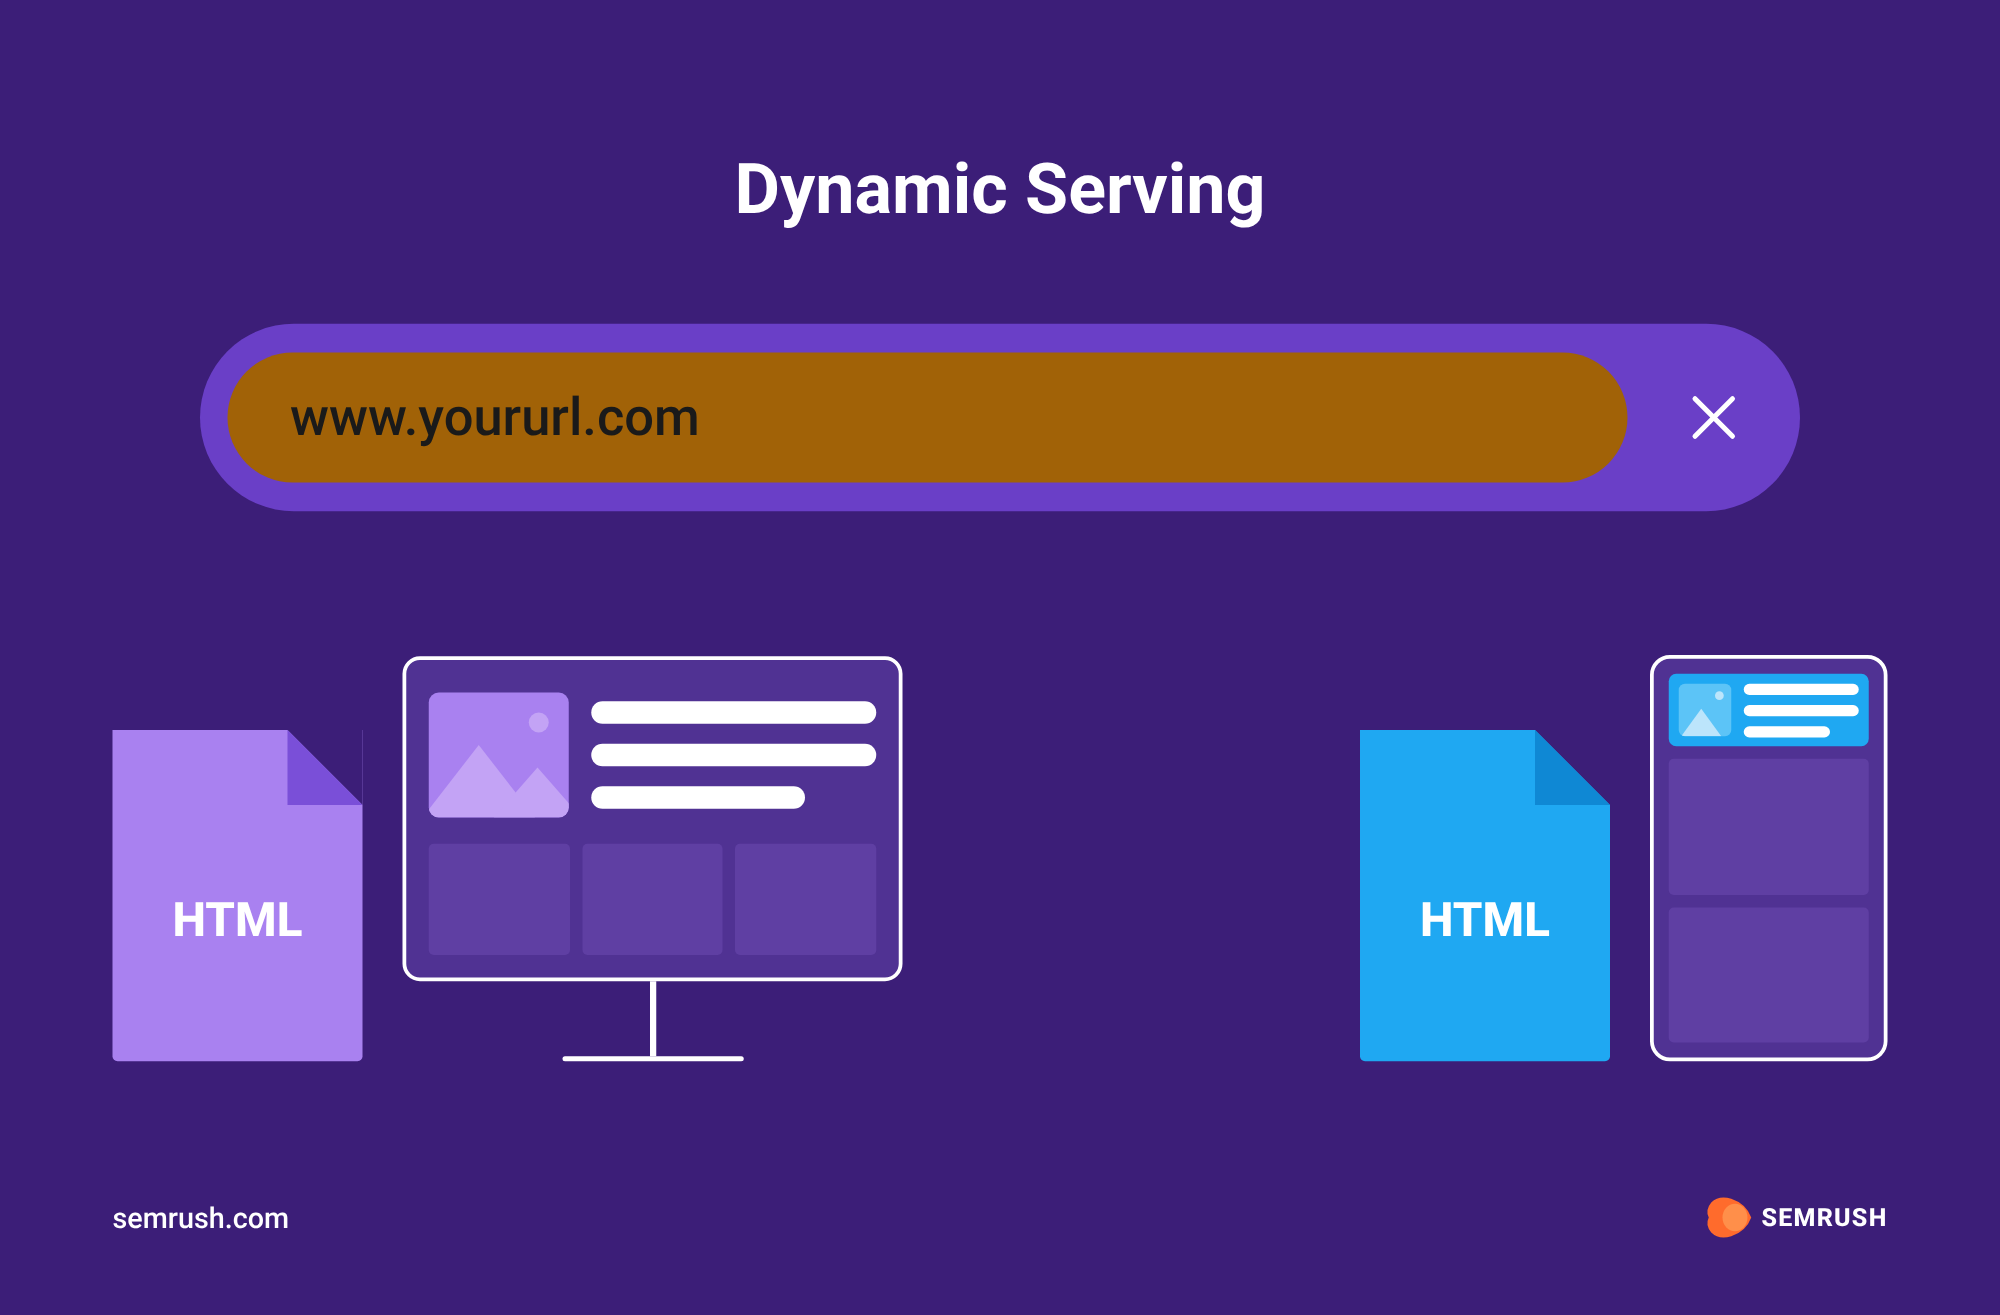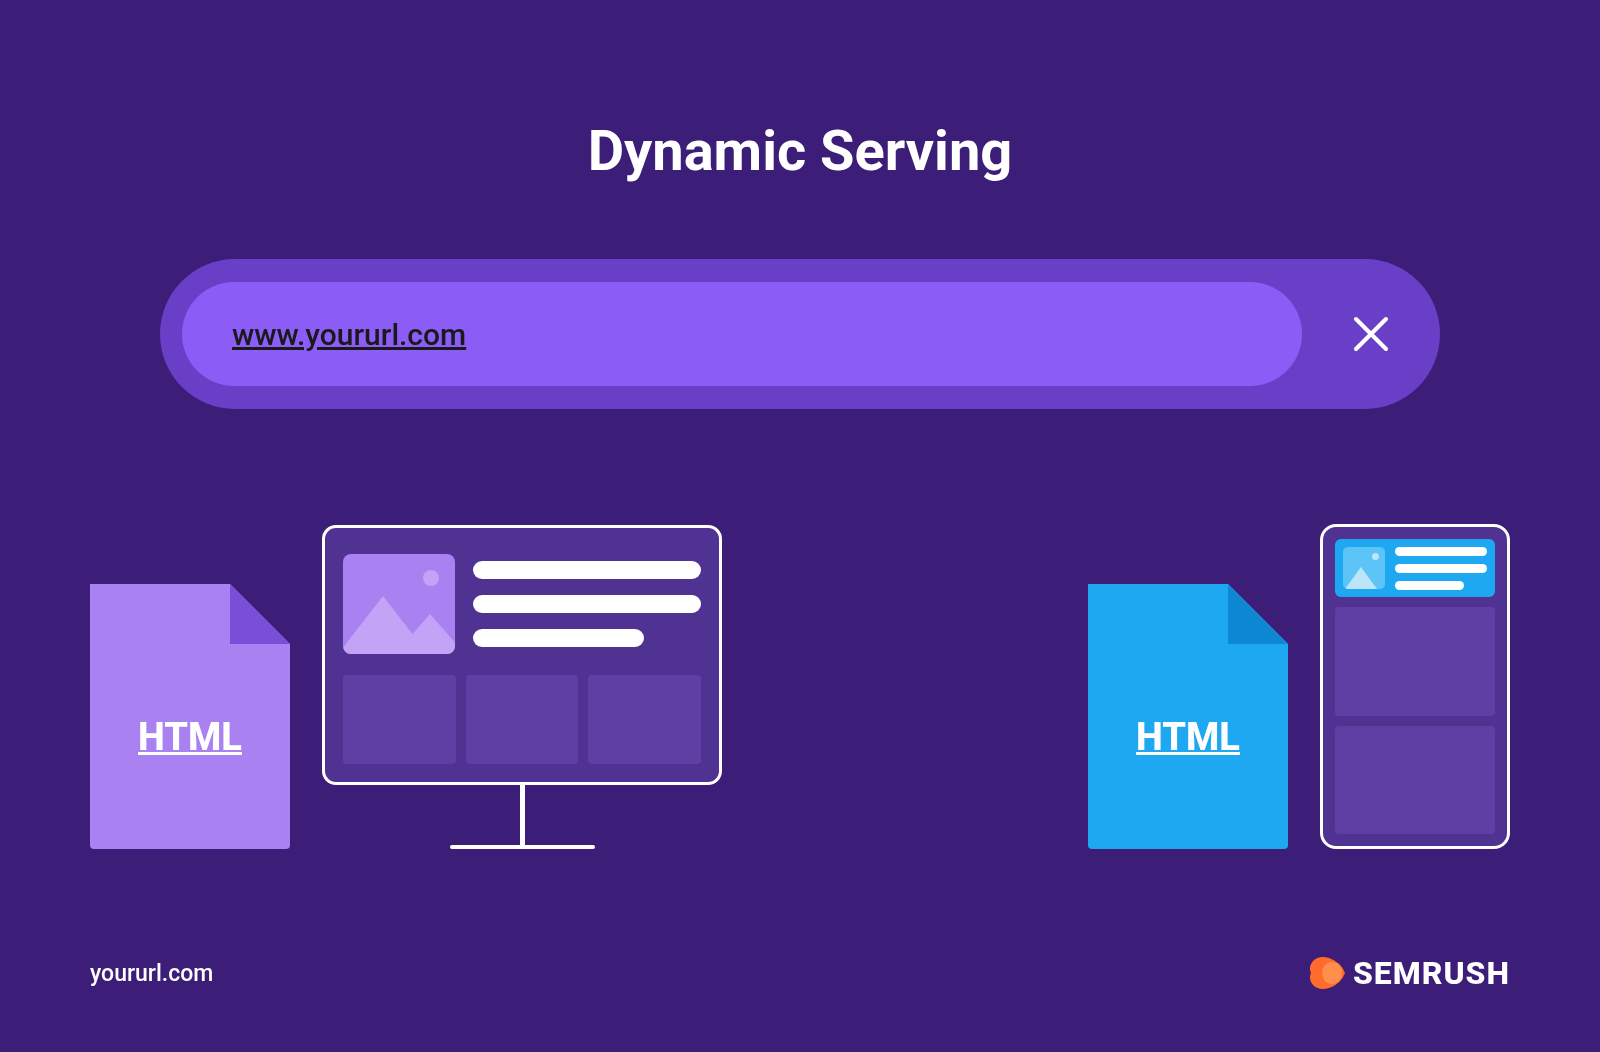--- a/index.html
+++ b/index.html
@@ -25,31 +25,30 @@
     width: 1280px;
     height: 150px;
     background: #6a3fc7;
     border-radius: 75px;
     display: flex;
     align-items: center;
     padding: 0 45px 0 22px;
   }
   
   .search-field {
-    background: #8b5cf6;
+    background: #a16207;
     height: 104px;
     flex: 1;
     border-radius: 52px;
     display: flex;
     align-items: center;
     padding-left: 50px;
     color: #1a1a1a;
-    font-size: 30px;
+    font-size: 42px;
     font-weight: 500;
-    text-decoration: underline;
   }
   
   .close-btn {
     margin-left: 45px;
     width: 48px;
     height: 48px;
     display: flex;
     align-items: center;
     justify-content: center;
   }
@@ -76,21 +75,20 @@
     align-items: center;
     justify-content: center;
   }
   .file-purple { background: #a981f0; }
   .file-blue { background: #1fa8f2; }
   .file-label {
     color: #ffffff;
     font-size: 38px;
     font-weight: 800;
     margin-top: 40px;
-    text-decoration: underline;
   }
   .fold {
     position: absolute;
     top: 0; right: 0;
     width: 0; height: 0;
     border-style: solid;
   }
   .fold-purple {
     border-width: 0 60px 60px 0;
     border-color: transparent #3c1e78 transparent transparent;
@@ -269,21 +267,21 @@
   .footer-left {
     color: #ffffff;
     font-size: 23px;
     font-weight: 500;
   }
   .footer-right {
     display: flex;
     align-items: center;
     gap: 12px;
     color: #ffffff;
-    font-size: 32px;
+    font-size: 20px;
     font-weight: 800;
     letter-spacing: 1px;
   }
   .flame {
     width: 36px; height: 36px;
     position: relative;
   }
 </style>
 </head>
 <body>
@@ -350,21 +348,21 @@
         </div>
       </div>
       <div class="mcard"></div>
       <div class="mcard"></div>
     </div>
   </div>
 
 </div>
 
 <div class="footer">
-  <div class="footer-left">yoururl.com</div>
+  <div class="footer-left">semrush.com</div>
   <div class="footer-right">
     <div class="flame">
       <svg width="42" height="36" viewBox="0 0 42 36">
         <path d="M 6 18 Q 3 12 8 6 Q 14 0 24 3 Q 36 7 40 18 Q 36 29 24 33 Q 14 36 8 30 Q 3 24 6 18 Z" fill="#ff6b2c"></path>
         <ellipse cx="27" cy="18" rx="10" ry="11" fill="#ff8f4a"></ellipse>
       </svg>
     </div>
     <span>SEMRUSH</span>
   </div>
 </div>

